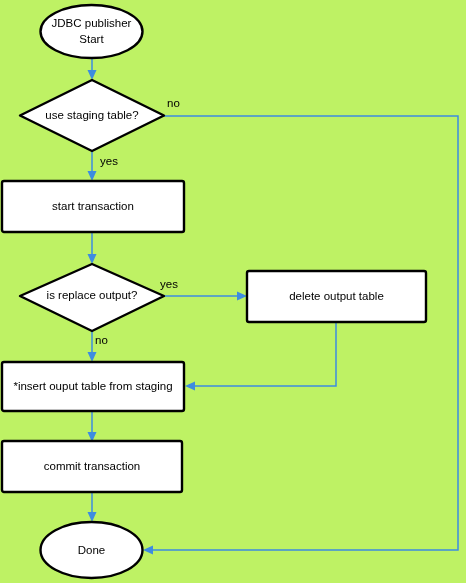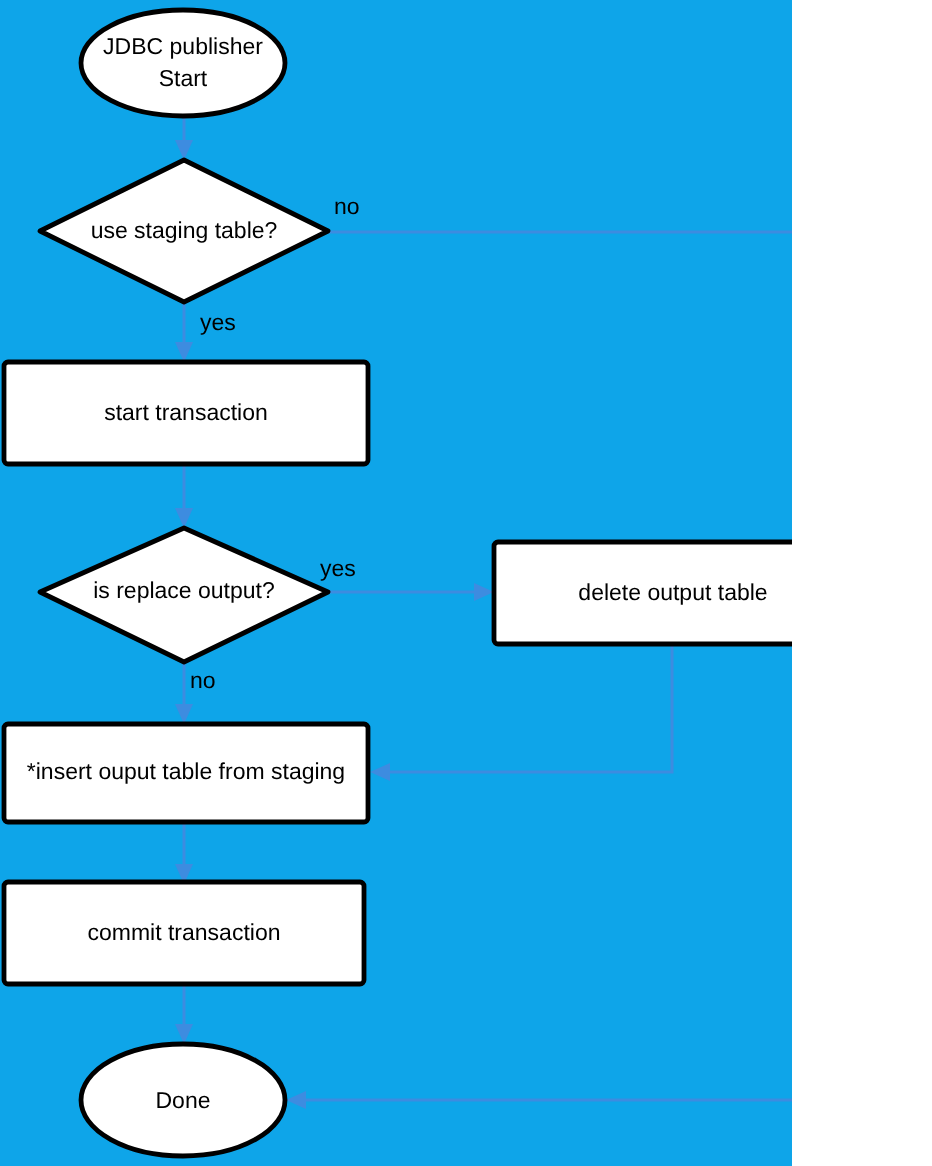--- a/index.html
+++ b/index.html
@@ -6,23 +6,23 @@
   html, body {
     margin: 0;
     padding: 0;
     background: #ffffff;
   }
   body {
     font-family: "Liberation Sans", sans-serif;
   }
   #canvas {
     position: relative;
-    width: 396px;
+    width: 466px;
     height: 583px;
-    background: #0ea5e9;
+    background: #bef264;
     overflow: hidden;
   }
   #flow-svg {
     position: absolute;
     top: 0;
     left: 0;
     width: 466px;
     height: 583px;
   }
   .node-text {

